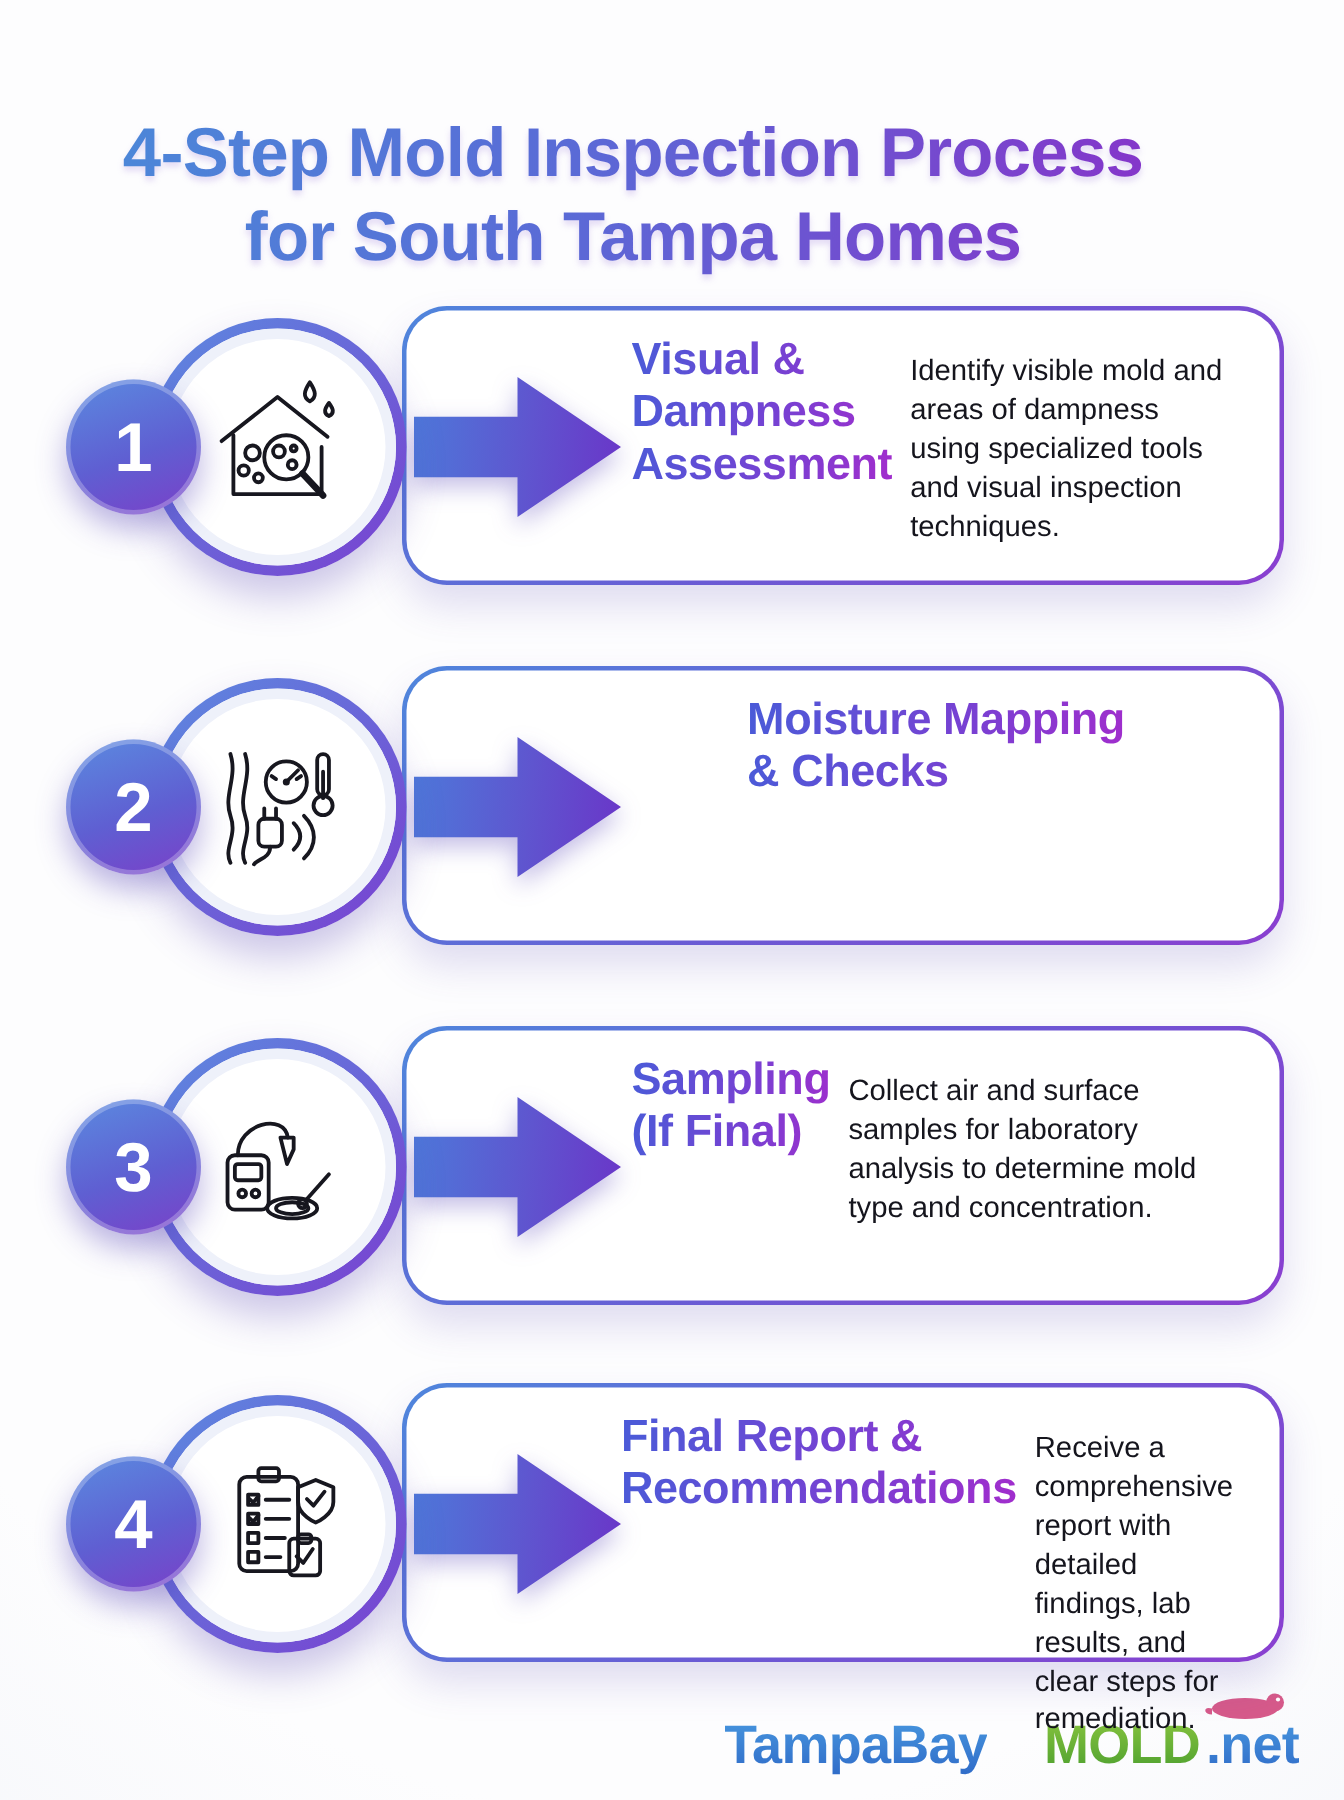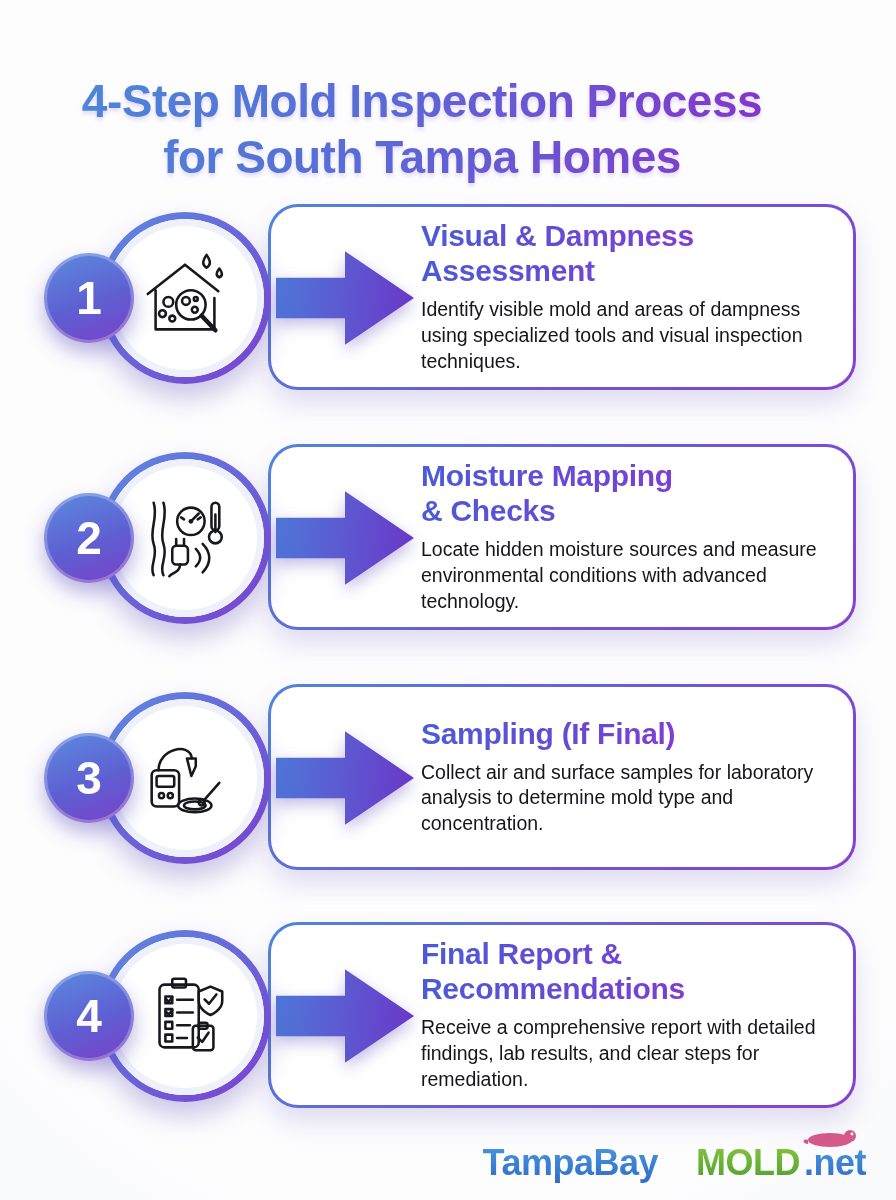--- a/index.html
+++ b/index.html
@@ -34,34 +34,34 @@
     border-radius:30px;
     background:linear-gradient(135deg,#4f86dc 0%,#6a5ad4 50%,#8a3fd0 100%);
     padding:3px;box-sizing:border-box;
     box-shadow:0 14px 26px rgba(90,70,180,0.18);
     z-index:1;
   }
   .card-inner{
     width:100%;height:100%;box-sizing:border-box;
     background:#ffffff;border-radius:27px;
     padding:16px 26px 16px 150px;
-    display:flex;flex-direction:column;justify-content:center;
+    display:flex;flex-direction:row;justify-content:center;
   }
   .step-title{
     font-size:30px;line-height:1.16;font-weight:800;
     letter-spacing:-0.3px;
     white-space:pre-line;
     background:linear-gradient(95deg,#4a5bd8 0%,#7b3fd2 60%,#a32ccc 100%);
     -webkit-background-clip:text;background-clip:text;
     color:transparent;
     margin:0 0 8px 0;
   }
   .step-desc{
     font-size:19.5px;line-height:1.33;color:#15151d;
-    margin:0;max-width:410px;
+    margin:12px;max-width:410px;
   }
 
   .arrow{
     position:absolute;left:276px;top:41px;width:138px;height:106px;
     z-index:3;
     filter:drop-shadow(0 6px 8px rgba(80,60,180,0.35));
   }
   .arrow-shape{
     width:100%;height:100%;
     background:linear-gradient(95deg,#4d79da 0%,#5f55cf 55%,#6a35c8 100%);
@@ -159,21 +159,20 @@
     <div class="num-badge">
       <span>1</span>
     </div>
   </div>
 
   <div class="row" style="top:444px;padding-left:44px;">
     <div class="card">
       <div class="card-inner">
         <h2 class="step-title">Moisture Mapping
 &amp; Checks</h2>
-        <p class="step-desc">Locate hidden moisture sources and measure environmental conditions with advanced technology.</p>
       </div>
     </div>
     <div class="arrow">
         <div class="arrow-shape"></div>
       </div>
     <div class="icon-circle">
       <div class="icon-circle-inner">
         <span>
           <svg width="98" height="98" viewBox="0 0 100 100">
             <path class="ico" d="M18 14 C23 30 13 42 18 56 C23 70 13 78 18 88"></path>

